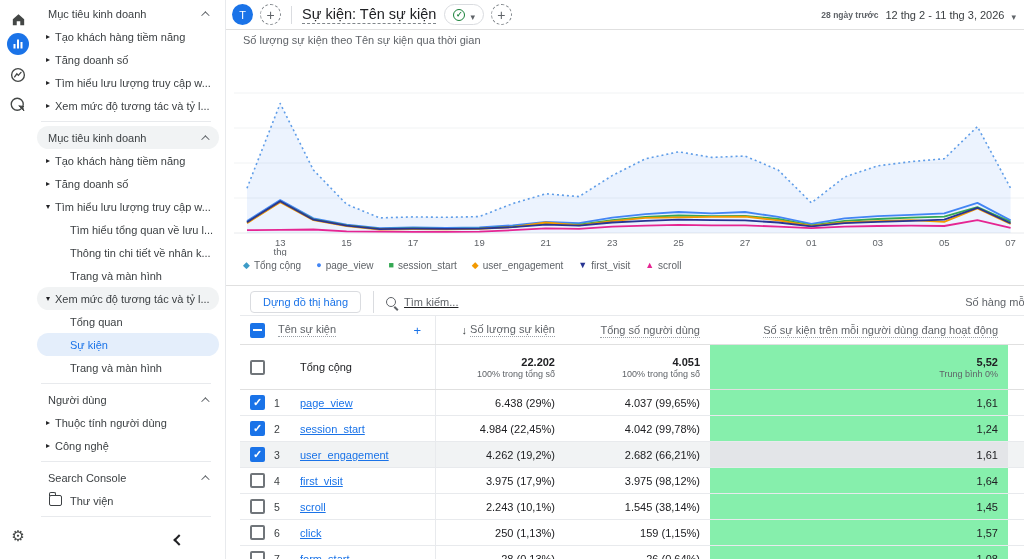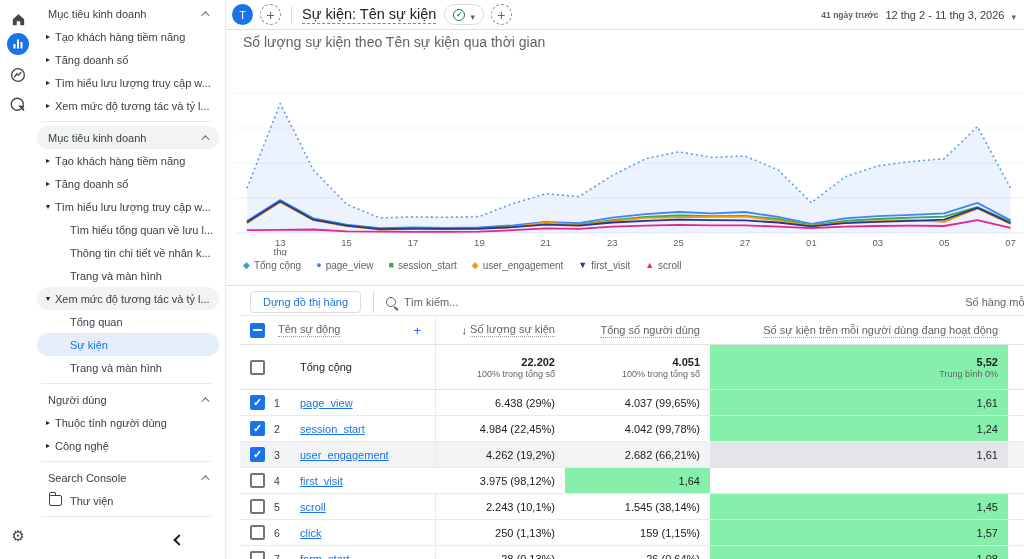--- a/index.html
+++ b/index.html
@@ -43,35 +43,35 @@
   .report-title { font-size:14.5px; color:#202124; border-bottom:1px dashed #80868b; padding-bottom:1px; cursor:pointer; }
   .check-pill { height:21px; border:1px solid #dadce0; border-radius:11px; display:flex; align-items:center; gap:5px; padding:0 8px; margin-left:8px; cursor:pointer; }
   .ok-circle { width:12px; height:12px; border:1.5px solid #188038; border-radius:50%; display:flex; align-items:center; justify-content:center; }
   .ok-circle::before { content:"✓"; font-size:8px; color:#188038; font-weight:bold; }
   .caret-down::before { content:"▾"; font-size:9px; color:#5f6368; }
   .date-area { margin-left:auto; display:flex; align-items:center; gap:7px; padding-right:8px; cursor:pointer; }
   .date-preset { font-size:8.5px; color:#5f6368; font-weight:bold; }
   .date-range { font-size:11px; color:#3c4043; }
 
   
-  .chart-subtitle { position:absolute; left:17px; top:34px; font-size:14px; color:#5f6368; }
+  .chart-subtitle { position:absolute; left:17px; top:34px; font-size:11px; color:#5f6368; }
   .chart-wrap { position:absolute; left:8px; top:48px; width:790px; height:208px; }
   .legend { position:absolute; left:17px; top:260px; display:flex; align-items:center; gap:15px; }
   .legend-item { display:flex; align-items:center; gap:4px; font-size:10px; color:#5f6368; }
   .legend-marker { font-size:9px; line-height:1; }
 
   .section-divider { position:absolute; left:0; top:285px; width:100%; height:1px; background:#e0e0e0; }
 
   
   .toolbar { position:absolute; left:14px; right:0; top:289px; height:27px; display:flex; align-items:center; border-bottom:1px solid #e8eaed; }
   .build-chart-btn { margin-left:10px; height:22px; padding:0 12px; border:1px solid #dadce0; border-radius:4px; background:#fff; color:#1a73e8; font-size:11px; font-family:inherit; cursor:pointer; }
   .toolbar-divider { width:1px; height:22px; background:#dadce0; margin:0 12px; }
   .search-icon { width:10px; height:10px; border:1.5px solid #5f6368; border-radius:50%; position:relative; flex:0 0 10px; }
   .search-icon::after { content:""; position:absolute; left:8px; top:8px; width:5px; height:1.5px; background:#5f6368; transform:rotate(45deg); transform-origin:0 0; }
-  .search-input { border:none; outline:none; font-size:11px; font-family:inherit; margin-left:8px; width:300px; color:#202124; }
+  .search-input { border:none; outline:none; font-size:11px; font-family:inherit; margin-left:8px; width:300px; color:#202124;text-decoration:underline; }
   .search-input::placeholder { color:#5f6368; }
   .rows-per-page { margin-left:auto; font-size:11px; color:#5f6368; white-space:nowrap; margin-right:-3px; }
 
   
   .tgrid { display:grid; grid-template-columns:26px 22px 147px 130px 145px 298px; align-items:center; }
   .table-header { position:absolute; left:14px; right:0; top:316px; height:29px; border-bottom:1px solid #e0e0e0; font-size:11px; color:#5f6368; }
   .dotted-u { border-bottom:1px dotted #9aa0a6; padding-bottom:1px; cursor:pointer; }
   .cell-r { text-align:right; padding-right:10px; }
   .col-border { border-left:1px solid #e8eaed; align-self:stretch; display:flex; align-items:center; justify-content:flex-end; }
   .hdr-name { display:flex; align-items:center; padding-left:12px; grid-column:2 / 4; align-self:stretch; }
@@ -224,21 +224,21 @@
       <div class="avatar">T</div>
       <div class="dash-circle plus-glyph"></div>
       <div class="tb-divider"></div>
       <div class="report-title">Sự kiện: Tên sự kiện</div>
       <div class="check-pill">
         <span class="ok-circle"></span>
         <span class="caret-down"></span>
       </div>
       <div class="dash-circle plus-glyph"></div>
       <div class="date-area">
-        <span class="date-preset">41 ngày trước</span>
+        <span class="date-preset">28 ngày trước</span>
         <span class="date-range">12 thg 2 - 11 thg 3, 2026</span>
         <span class="caret-down"></span>
       </div>
     </div>
 
     <div class="chart-subtitle">Số lượng sự kiện theo Tên sự kiện qua thời gian</div>
     <div class="chart-wrap" id="chart-svg"><svg width="790" height="208" viewBox="0 0 790 208" xmlns="http://www.w3.org/2000/svg">
           <line x1="0" x2="790" y1="150" y2="150" stroke="#f1f3f4" stroke-width="1"></line>
           <line x1="0" x2="790" y1="115" y2="115" stroke="#f1f3f4" stroke-width="1"></line>
           <line x1="0" x2="790" y1="79.99999999999999" y2="79.99999999999999" stroke="#f1f3f4" stroke-width="1"></line>
@@ -298,21 +298,21 @@
       <button class="build-chart-btn">Dựng đồ thị hàng</button>
       <div class="toolbar-divider"></div>
       <span class="search-icon"></span>
       <input class="search-input" placeholder="Tìm kiếm..." style="">
       <span class="rows-per-page">Số hàng mỗi</span>
     </div>
 
     <div class="table-header tgrid">
       <div class="cb cb-ind"></div>
       <div class="hdr-name">
-        <span class="dotted-u">Tên sự động</span>
+        <span class="dotted-u">Tên sự kiện</span>
         <span class="hdr-plus">+</span>
       </div>
       <div class="cell-r col-border">
         <span class="sort-arrow"></span>
         <span class="dotted-u">Số lượng sự kiện</span>
       </div>
       <div class="cell-r" style="justify-self:end">
         <span class="dotted-u">Tổng số người dùng</span>
       </div>
       <div class="cell-r" style="justify-self:end">
@@ -365,20 +365,21 @@
           <div class="cell-r col-border">4.262 (19,2%)</div>
           <div class="cell-r" style="justify-self: stretch; text-align: right;">2.682 (66,21%)</div>
           <div class="cell-r mcell gray-col-hl">
             <span>1,61</span>
           </div>
         </div>
         <div class="trow tgrid">
           <div class="cb"></div>
           <div class="row-num">4</div>
           <div class="cell-name"><span class="event-link">first_visit</span></div>
+          <div class="cell-r col-border">3.975 (17,9%)</div>
           <div class="cell-r" style="justify-self: stretch; text-align: right;">3.975 (98,12%)</div>
           <div class="cell-r mcell gray-col">
             <span>1,64</span>
           </div>
         </div>
         <div class="trow tgrid">
           <div class="cb"></div>
           <div class="row-num">5</div>
           <div class="cell-name"><span class="event-link">scroll</span></div>
           <div class="cell-r col-border">2.243 (10,1%)</div>

